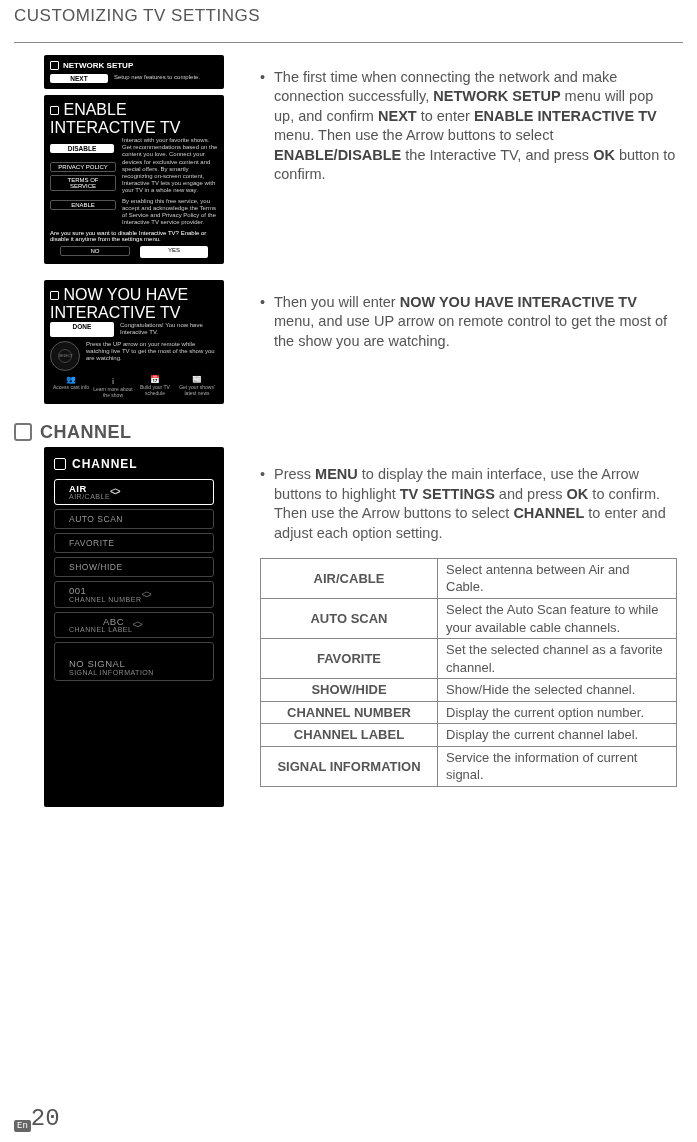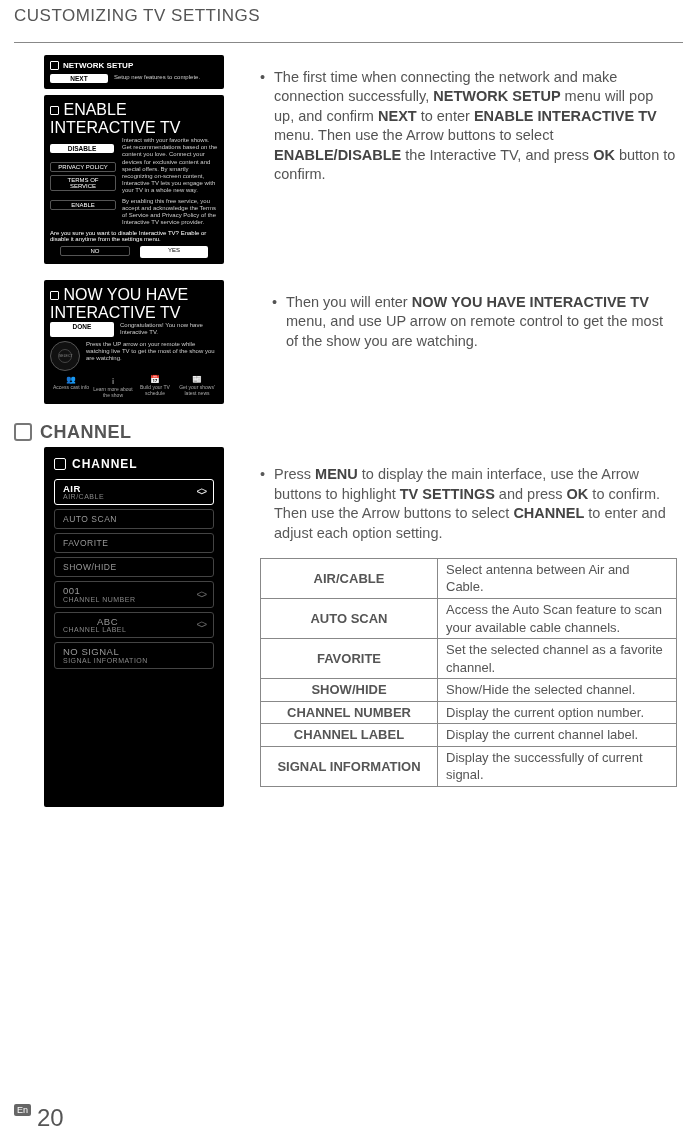--- a/index.html
+++ b/index.html
@@ -114,22 +114,22 @@
   .channel-img {
     flex:0 0 200px; padding-left:30px;
   }
   .channel-panel {
     background:#000; color:#fff; width:180px; box-sizing:border-box; padding:10px 10px 16px 10px; border-radius:2px;
     min-height: 360px;
   }
   .cp-head { display:flex; align-items:center; gap:6px; font-weight:bold; font-size:12px; margin-bottom:8px; letter-spacing:1px; }
   .cp-head .hicon2 { width:10px; height:10px; border:1.5px solid #fff; border-radius:2px; display:inline-block; }
   .cp-item {
-    border:1px solid #444; border-radius:3px; padding:4px 8px; margin-bottom:4px;
-    font-size:8.5px; color:#999; letter-spacing:0.5px; display:flex; justify-content:space-between; align-items:center;
+    border:1px solid #444; border-radius:3px; padding:4px 14px; margin-bottom:4px;
+    font-size:8.5px; color:#999; letter-spacing:0.5px; display:flex; align-items:center;
   }
   .cp-item.sel { border-color:#fff; }
   .cp-item .main { color:#fff; font-weight:bold; font-size:9.5px; line-height:1; }
   .cp-item .sub { color:#888; font-size:7px; line-height:1; }
   .cp-item .stack { display:flex; flex-direction:column; }
   .chev { color:#eee; font-size:10px; letter-spacing:-2px; }
   .chev.dim { color:#666; }
 
   .channel-text { flex:1; padding:4px 6px 0 16px; font-size:14.5px; line-height:1.35; }
 
@@ -145,21 +145,21 @@
     border: 1px solid #888;
     padding: 2px 8px;
     vertical-align: middle;
   }
   table.optbl td.k {
     font-weight: bold; text-align:center; width: 160px;
   }
 
   
   .footer {
-    position:absolute; bottom:10px; left:14px; display:flex; align-items:flex-start; gap:6px;
+    position:absolute; bottom:10px; left:14px; display:flex; align-items:flex-end; gap:0;font-family:Liberation Mono, monospace;
   }
   .footer .en {
     background:#666; color:#fff; font-size:9px; padding:1px 3px; border-radius:2px;
   }
   .footer .pg {
     font-size:24px; color:#555; font-weight:normal;
   }
 </style>
 </head>
 <body>
@@ -209,21 +209,21 @@
   <div class="col-text">
     <p class="bullet">
       <span class="bullet-dot">•</span>
       <span>
         <span>The first time when connecting the network and make connection successfully, </span><span class="bold">NETWORK SETUP</span><span> menu will pop up, and confirm </span><span class="bold">NEXT</span><span> to enter </span><span class="bold">ENABLE INTERACTIVE TV</span><span> menu. Then use the Arrow buttons to select </span><span class="bold">ENABLE/DISABLE</span><span> the Interactive TV, and press </span><span class="bold">OK</span><span> button to confirm.</span>
       </span>
     </p>
   </div>
 </div>
 
-<div class="row" style="margin-top:10px;gap:12px;">
+<div class="row" style="margin-top:10px;">
   <div class="col-img">
     <div class="tvshot2">
       <div class="ts-title">
         <span class="ts-sq"></span>
         <span>NOW YOU HAVE INTERACTIVE TV</span>
       </div>
       <div class="ts-row">
         <span class="ts-btn" style="min-width:56px;">DONE</span>
         <span class="ts-desc">Congratulations! You now have Interactive TV.</span>
       </div>
@@ -286,21 +286,21 @@
       </div>
       <div class="cp-item">
         <div class="stack">
           <span class="main" style="color:#999;font-weight:normal;margin-left:34px;">ABC</span>
           <span class="sub">CHANNEL LABEL</span>
         </div>
         <span class="chev dim">&lt; &gt;</span>
       </div>
       <div class="cp-item">
         <div class="stack">
-          <span class="main" style="color:#999;font-weight:normal;">NO SIGNAL</span>
+          <span class="main" style="color:#999;font-weight:normal;margin-top:12px;">NO SIGNAL</span>
           <span class="sub">SIGNAL INFORMATION</span>
         </div>
       </div>
     </div>
   </div>
   <div class="channel-text">
     <p class="bullet">
       <span class="bullet-dot">•</span>
       <span>
         <span>Press </span><span class="bold">MENU</span><span> to display the main interface, use the Arrow buttons to highlight </span><span class="bold">TV SETTINGS</span><span> and press </span><span class="bold">OK</span><span> to confirm. Then use the Arrow buttons to select </span><span class="bold">CHANNEL</span><span> to enter and adjust each option setting.</span>
@@ -308,41 +308,41 @@
     </p>
 
     <table class="optbl">
       <tbody>
           <tr>
             <td class="k">AIR/CABLE</td>
             <td>Select antenna between Air and Cable.</td>
           </tr>
       <tr>
             <td class="k">AUTO SCAN</td>
-            <td>Access the Auto Scan feature to scan your available cable channels.</td>
+            <td>Select the Auto Scan feature to while your available cable channels.</td>
           </tr>
       <tr>
             <td class="k">FAVORITE</td>
             <td>Set the selected channel as a favorite channel.</td>
           </tr>
       <tr>
             <td class="k">SHOW/HIDE</td>
             <td>Show/Hide the selected channel.</td>
           </tr>
       <tr>
             <td class="k">CHANNEL NUMBER</td>
             <td>Display the current option number.</td>
           </tr>
       <tr>
             <td class="k">CHANNEL LABEL</td>
             <td>Display the current channel label.</td>
           </tr>
       <tr>
             <td class="k">SIGNAL INFORMATION</td>
-            <td>Display the successfully of current signal.</td>
+            <td>Service the information of current signal.</td>
           </tr>
     </tbody>
       </table>
   </div>
 </div>
 
 <div class="footer">
   <span class="en">En</span>
   <span class="pg">20</span>
 </div>

